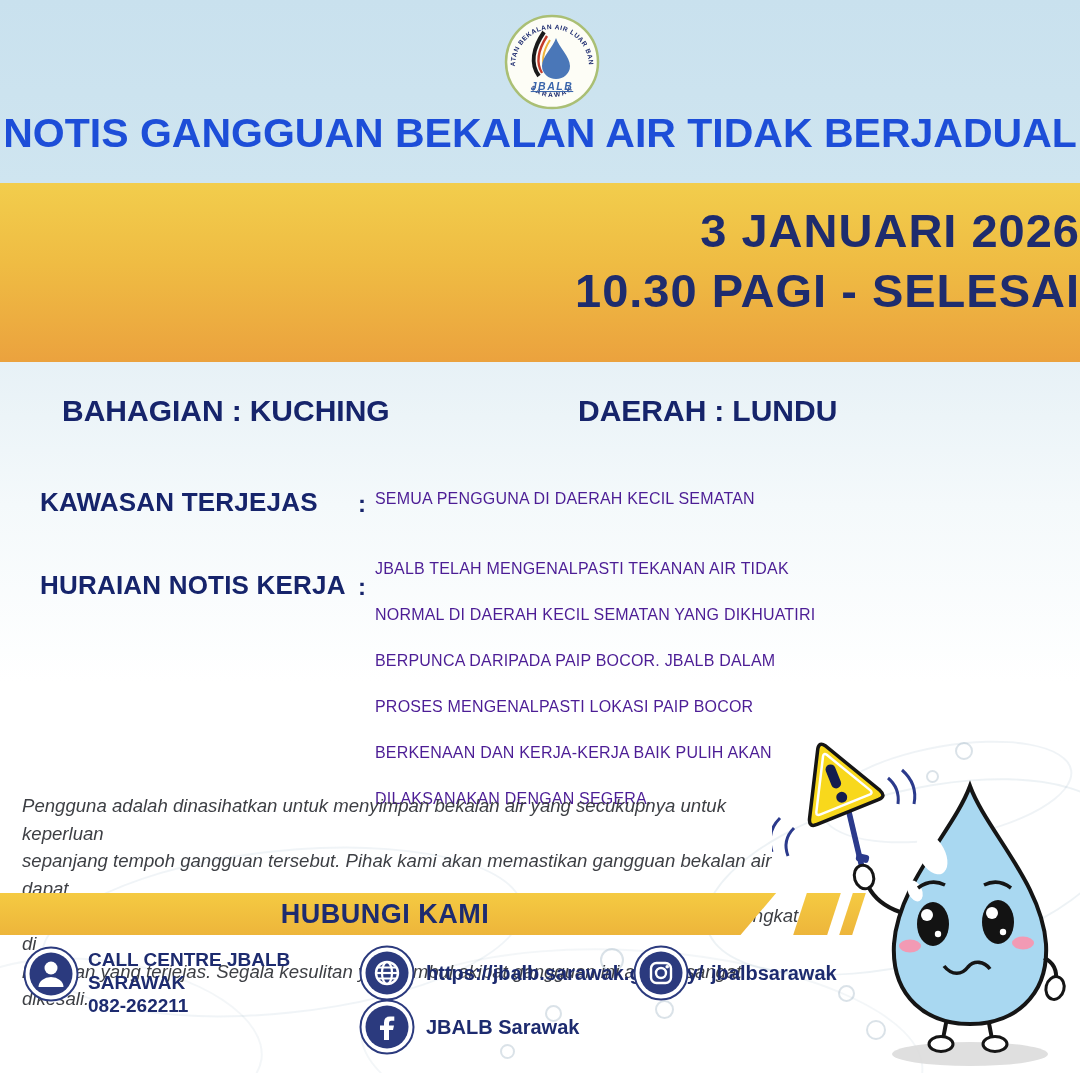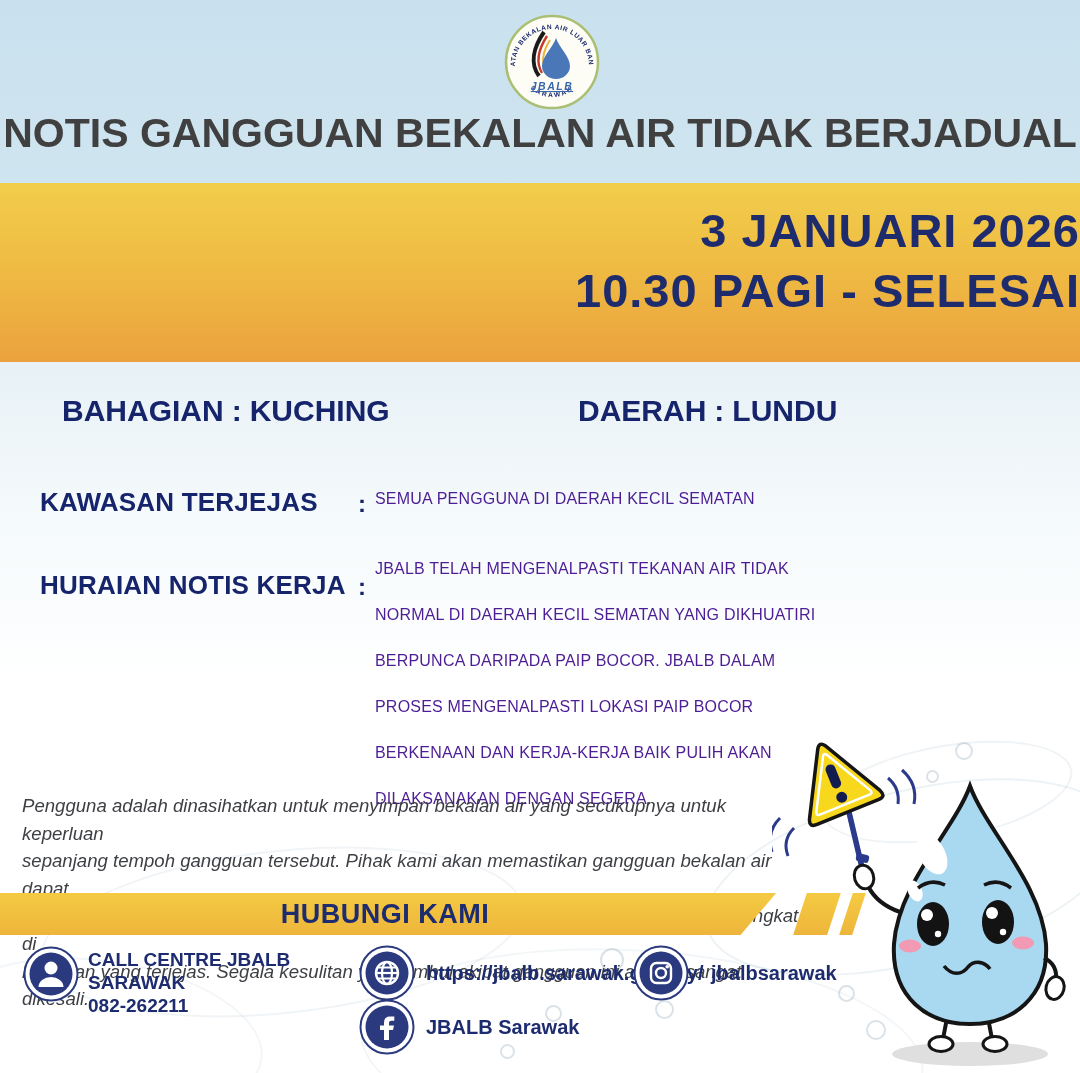--- a/index.html
+++ b/index.html
@@ -11,21 +11,21 @@
   .bg-main{left:0;top:362px;width:1080px;height:711px;
     background:linear-gradient(180deg,#e7f1f6 0%,#f4f9fb 20%,#ffffff 45%,#ffffff 100%);}
   .band-orange{left:0;top:183px;width:1080px;height:179px;
     background:linear-gradient(180deg,#f2cd4c 0%,#efbc43 45%,#eba23e 100%);}
 
   
   .swirl{border:2px solid rgba(150,175,195,.28);border-radius:50%;}
   .bubble{border:2px solid rgba(140,165,185,.32);border-radius:50%;}
 
   .title{left:0;top:110px;width:1080px;text-align:center;font-size:41px;font-weight:bold;
-    letter-spacing:0px;color:#404040;}
+    letter-spacing:0px;color:#1d4ed8;}
   .sched{left:0;width:1080px;text-align:right;font-size:47px;font-weight:bold;color:#1e2c6e;letter-spacing:1px;}
   .sched-date{top:203px;}
   .sched-time{top:263px;}
 
   .loc{font-size:30px;font-weight:bold;color:#16246b;}
   .loc .sep{margin:0 8px;}
 
   .field-label{font-size:26px;font-weight:bold;color:#16246b;letter-spacing:.2px;}
   .field-sep{font-size:24px;font-weight:bold;color:#16246b;}
   .field-value{font-size:16px;font-weight:normal;color:#4c1d95;letter-spacing:.2px;}

